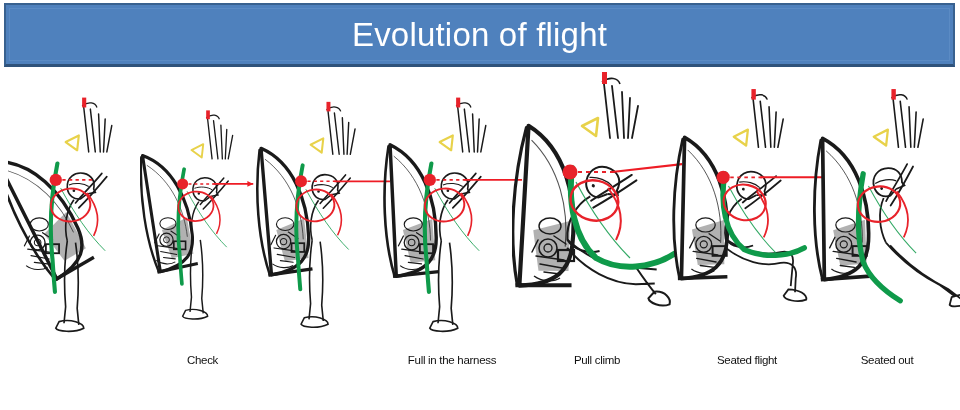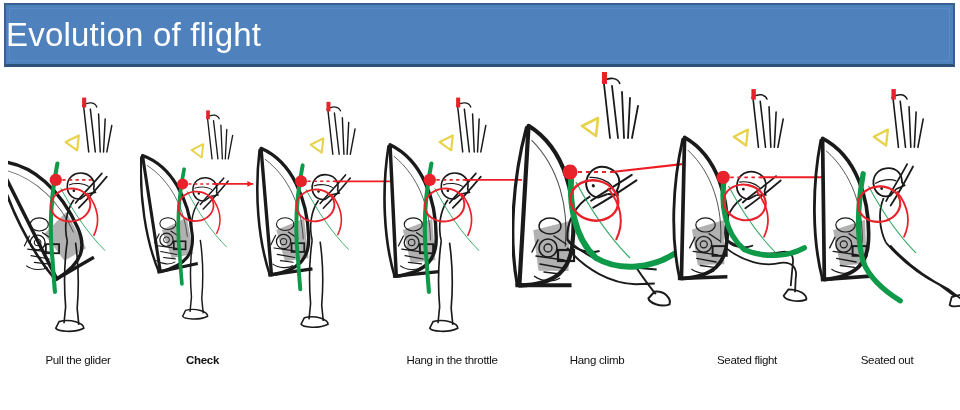--- a/index.html
+++ b/index.html
@@ -21,21 +21,21 @@
     left: 4px;
     top: 3px;
     width: 951px;
     height: 64px;
     box-sizing: border-box;
     background: #4f81bd;
     border: 2px solid #38618f;
     border-bottom: 3px solid #2f527a;
     display: flex;
     align-items: center;
-    justify-content: flex-start;
+    justify-content: center;
   }
   #banner-inner {
     position: absolute;
     left: 3px;
     top: 3px;
     right: 3px;
     bottom: 3px;
     border: 1px solid #5b8bc4;
     pointer-events: none;
   }
@@ -122,23 +122,22 @@
           <rect x="-6" y="-40" width="5" height="12" fill="#e8222a"></rect>
         </g>
         <path d="M 70 54 L 86 46 L 84 64 Z" fill="none" stroke="#e8d24a" stroke-width="2.6" stroke-linejoin="round"></path>
         <path d="M 60 80 C 52 120 50 160 54 196 C 55 212 56 224 57 236" fill="none" stroke="#0f9a4a" stroke-width="5" stroke-linecap="round"></path>
         <path d="M 64 110 C 80 140 98 166 118 186" fill="none" stroke="#0f9a4a" stroke-width="1.2" opacity="0.85"></path>
         <ellipse cx="76" cy="130" rx="24" ry="20" transform="rotate(-6 80 130)" fill="none" stroke="#e8222a" stroke-width="2.4"></ellipse>
         <path d="M 96 116 C 110 134 112 152 104 168" fill="none" stroke="#e8222a" stroke-width="2"></path>
         <circle cx="58" cy="100" r="7.5" fill="#e8222a"></circle>
         <path d="M 66 100 L 104 100" fill="none" stroke="#e8222a" stroke-width="2" stroke-dasharray="4 4"></path>
       </svg>
-      <div class="caption">Pull the glider</div>
-    </div>
-    <div class="panel" style="left: 140px; width: 125px; font-weight: bold;">
+    </div>
+    <div class="panel" style="left: 140px; width: 125px;">
       <svg width="125" height="290" viewBox="0 0 170 290">
         <g transform="translate(46,120) rotate(-8)">
           <path d="M -22 40 L 14 28 L 16 78 L -14 80 Z" fill="#9e9e9e" opacity="0.8" stroke="none"></path>
           <path d="M -36 -62 C -46 -10 -46 50 -34 96" fill="none" stroke="#1a1a1a" stroke-width="3.2" stroke-linecap="round"></path>
           <path d="M -34 -64 C 4 -44 20 4 18 52 C 17 76 6 92 -32 96 Z" fill="none" stroke="#1a1a1a" stroke-width="4.2" stroke-linejoin="round"></path>
           <path d="M -36 96 L 20 92" fill="none" stroke="#1a1a1a" stroke-width="4"></path>
           <path d="M -30 -50 C 0 -24 12 16 11 54" fill="none" stroke="#1a1a1a" stroke-width="1.1" opacity="0.75"></path>
         </g>
         <g transform="translate(36,176)">
           <ellipse cx="2" cy="-22" rx="11" ry="8" fill="none" stroke="#1a1a1a" stroke-width="1.4"></ellipse>
@@ -265,21 +264,21 @@
         <path d="M 64 110 C 80 140 98 166 118 186" fill="none" stroke="#0f9a4a" stroke-width="1.2" opacity="0.85"></path>
         <ellipse cx="76" cy="130" rx="24" ry="20" transform="rotate(-6 80 130)" fill="none" stroke="#e8222a" stroke-width="2.4"></ellipse>
         <path d="M 96 116 C 110 134 112 152 104 168" fill="none" stroke="#e8222a" stroke-width="2"></path>
         <circle cx="58" cy="100" r="7.5" fill="#e8222a"></circle>
         <path d="M 66 100 L 104 100" fill="none" stroke="#e8222a" stroke-width="2" stroke-dasharray="4 4"></path>
         <g>
           <path d="M 100 100 L 250 100" fill="none" stroke="#ee1c25" stroke-width="2.2"></path>
           <path d="M 250 100 L 242 96 L 242 104 Z" fill="#ee1c25"></path>
         </g>
       </svg>
-      <div class="caption">Hang in the throttle</div>
+      <div class="caption">Full in the harness</div>
     </div>
     <div class="panel" style="left: 512px; width: 170px;">
       <svg width="170" height="290" viewBox="0 0 170 290">
         <g transform="translate(46,120) rotate(4)">
           <path d="M -22 40 L 14 28 L 16 78 L -14 80 Z" fill="#9e9e9e" opacity="0.8" stroke="none"></path>
           <path d="M -36 -62 C -46 -10 -46 50 -34 96" fill="none" stroke="#1a1a1a" stroke-width="3.2" stroke-linecap="round"></path>
           <path d="M -34 -64 C 4 -44 20 4 18 52 C 17 76 6 92 -32 96 Z" fill="none" stroke="#1a1a1a" stroke-width="4.2" stroke-linejoin="round"></path>
           <path d="M -36 96 L 20 92" fill="none" stroke="#1a1a1a" stroke-width="4"></path>
           <path d="M -30 -50 C 0 -24 12 16 11 54" fill="none" stroke="#1a1a1a" stroke-width="1.1" opacity="0.75"></path>
         </g>
@@ -313,21 +312,21 @@
         <path d="M 64 110 C 80 140 98 166 118 186" fill="none" stroke="#0f9a4a" stroke-width="1.2" opacity="0.85"></path>
         <ellipse cx="82" cy="128" rx="24" ry="20" transform="rotate(12 80 130)" fill="none" stroke="#e8222a" stroke-width="2.4"></ellipse>
         <path d="M 96 116 C 110 134 112 152 104 168" fill="none" stroke="#e8222a" stroke-width="2"></path>
         <circle cx="58" cy="100" r="7.5" fill="#e8222a"></circle>
         <path d="M 66 100 L 104 100" fill="none" stroke="#e8222a" stroke-width="2" stroke-dasharray="4 4"></path>
         <g>
           <path d="M 100 100 L 260 82" fill="none" stroke="#ee1c25" stroke-width="2.2"></path>
           <path d="M 260 82 L 252 78 L 252 86 Z" fill="#ee1c25"></path>
         </g>
       </svg>
-      <div class="caption">Hang climb</div>
+      <div class="caption">Pull climb</div>
     </div>
     <div class="panel" style="left: 672px; width: 150px;">
       <svg width="150" height="290" viewBox="0 0 170 290">
         <g transform="translate(46,120) rotate(2)">
           <path d="M -22 40 L 14 28 L 16 78 L -14 80 Z" fill="#9e9e9e" opacity="0.8" stroke="none"></path>
           <path d="M -36 -62 C -46 -10 -46 50 -34 96" fill="none" stroke="#1a1a1a" stroke-width="3.2" stroke-linecap="round"></path>
           <path d="M -34 -64 C 4 -44 20 4 18 52 C 17 76 6 92 -32 96 Z" fill="none" stroke="#1a1a1a" stroke-width="4.2" stroke-linejoin="round"></path>
           <path d="M -36 96 L 20 92" fill="none" stroke="#1a1a1a" stroke-width="4"></path>
           <path d="M -30 -50 C 0 -24 12 16 11 54" fill="none" stroke="#1a1a1a" stroke-width="1.1" opacity="0.75"></path>
         </g>

